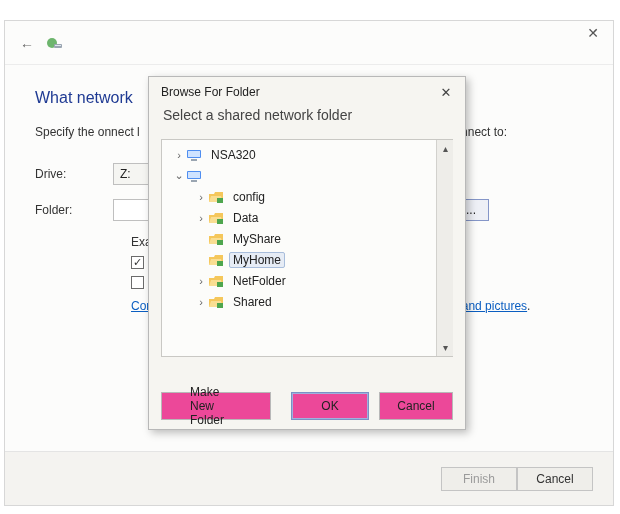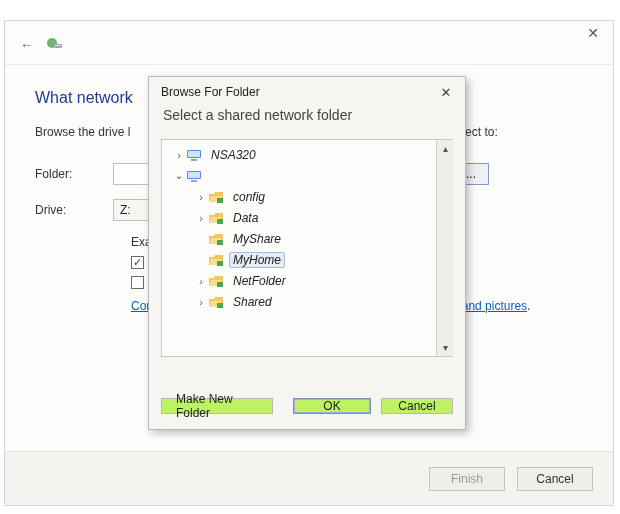--- a/index.html
+++ b/index.html
@@ -99,21 +99,21 @@
     display:flex; align-items:center; justify-content:center;
     font-size:11px; line-height:11px;
     background:#fff;
   }
   .link { color:#0b5ec1; text-decoration:underline; }
   .footer {
     position:absolute; left:0; right:0; bottom:0; height:54px;
     border-top:1px solid #e4e4e4;
     background:#f4f3f0;
     display:flex; align-items:center; justify-content:flex-end;
-    padding-right:20px; gap:12px;
+    padding-right:20px; 
   }
   .std-btn {
     min-width:76px; height:24px;
     border:1px solid #c4c4c4;
     background:#efeeea;
     font-size:12px;
     display:flex; align-items:center; justify-content:center;
     color:#333;
   }
   .std-btn.disabled { color:#9b9b9b; }
@@ -171,39 +171,39 @@
     white-space:nowrap;
   }
   .tw { width:14px; text-align:center; color:#666; font-size:11px; }
   .folder-ico {
     width:16px; height:14px;
     margin-right:5px;
     display:inline-flex; align-items:center; justify-content:center;
   }
   .computer-svg { width:16px; height:12px; }
   .share-svg { width:16px; height:14px; }
-  .tree-label { padding:1px 4px; border-radius:2px;font-style:italic; }
+  .tree-label { padding:1px 4px; border-radius:2px; }
   .tree-label.selected {
     background:#e6ecf5;
     border:1px solid #a8bddb;
     padding:0 3px;
   }
   .dlg-buttons {
     position:absolute; left:0; right:0; bottom:0;
     height:46px;
     display:flex; align-items:center;
     padding:0 12px;
     gap:10px;
   }
   .dlg-btn {
-    height:16px;
+    height:28px;
     border:1px solid #b8b8b8;
-    background:#bef264;
-    font-size:12px;
-    padding:0 14px;
+    background:#ec4899;
+    font-size:12px;
+    padding:0 28px;
     display:flex; align-items:center; justify-content:center;
     min-width:72px;
   }
   .dlg-btn.make { min-width:110px; }
   .dlg-btn.ok {
     border:1px solid #7b91c4;
     box-shadow:0 0 0 1px #9fb1de inset;
     min-width:78px;
   }
   .dlg-spacer { flex:1; }
@@ -221,37 +221,37 @@
           <circle cx="5" cy="8" r="5" fill="#6db56d"></circle>
           <rect x="7" y="9" width="8" height="4" rx="1" fill="#9aa5b1"></rect>
           <rect x="8" y="10" width="6" height="1" fill="#dfe7ee"></rect>
         </svg>
     </span>
   </div>
 
   <div class="content">
     <div class="page-heading">What network</div>
     <div class="instruction">
-      <span>Browse the drive l</span>
+      <span>Specify the onnect l</span>
       <span style="display:inline-block; width:308px;"></span>
       <span>onnect to:</span>
-    </div>
-
-    <div class="form-row">
-      <div class="form-label">Folder:</div>
-      <input class="folder-input" value="" style="">
-      <div class="browse-btn">...</div>
     </div>
 
     <div class="form-row">
       <div class="form-label">Drive:</div>
       <div class="drive-select">
         <span>Z:</span>
         <span style="font-size:9px;color:#555;">▾</span>
       </div>
+    </div>
+
+    <div class="form-row">
+      <div class="form-label">Folder:</div>
+      <input class="folder-input" value="" style="">
+      <div class="browse-btn">...</div>
     </div>
 
     <div class="sub-block">
       <div style="margin-bottom:6px;">Examp</div>
       <div class="checkbox-row">
         <div class="checkbox">
             <span>✓</span>
           </div>
         <span>Re</span>
       </div>

